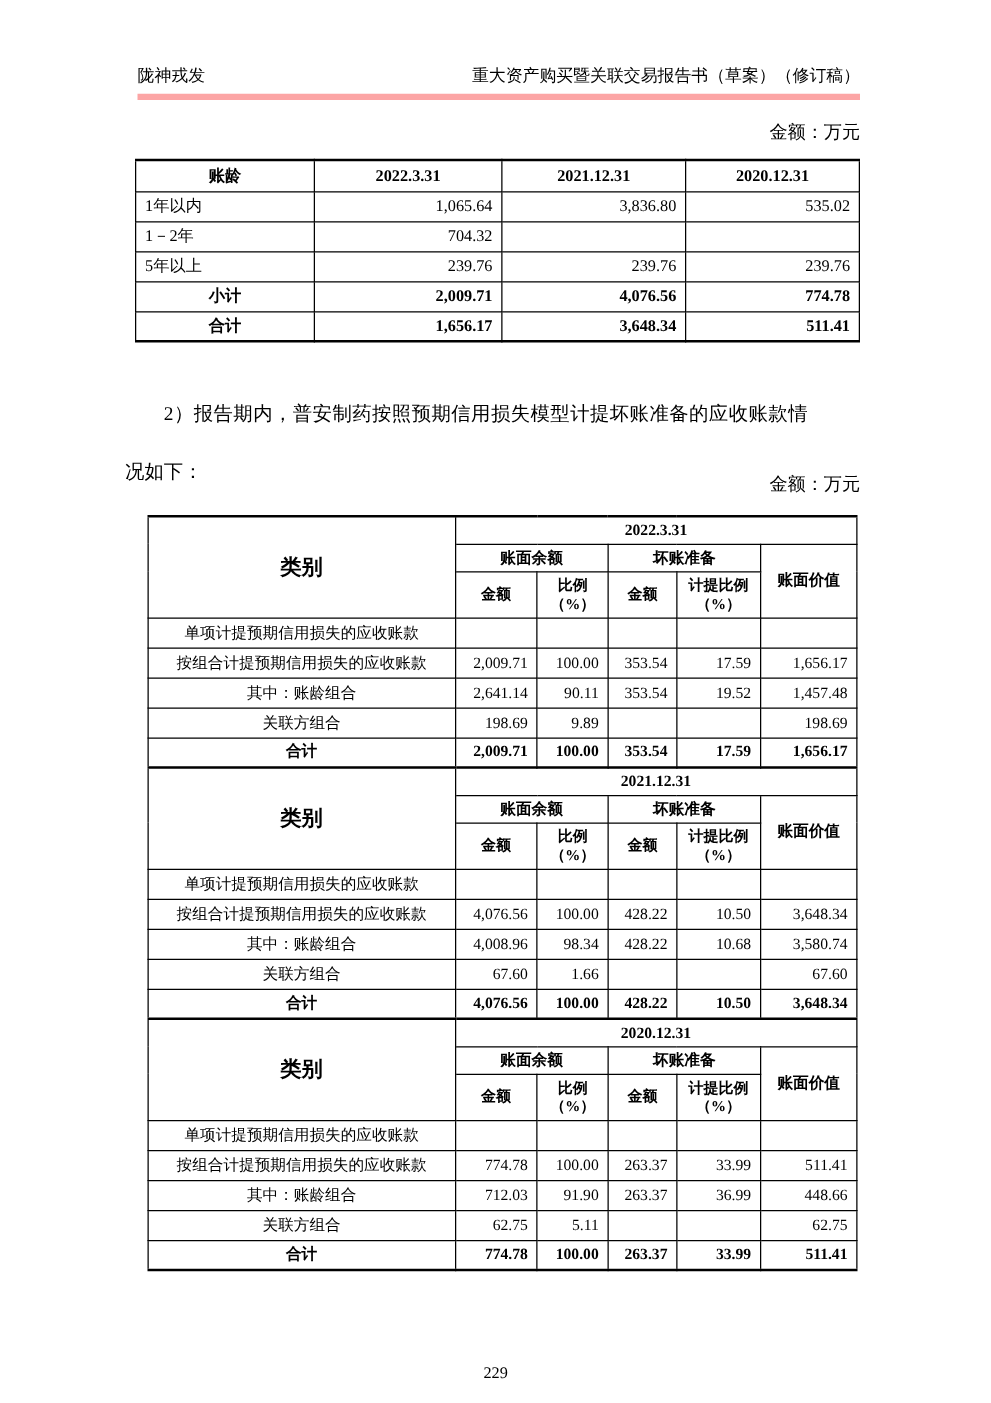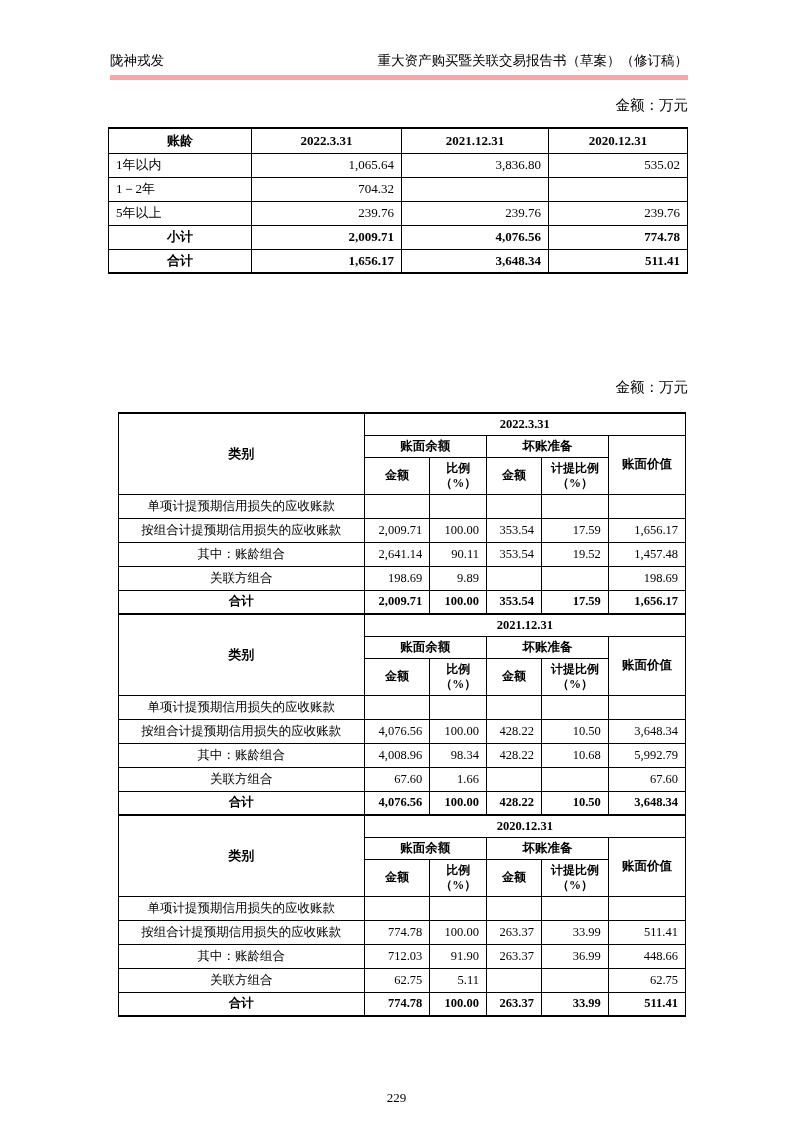--- a/index.html
+++ b/index.html
@@ -37,21 +37,21 @@
     font-size:15.5px; line-height:46px; text-indent:2em; text-align:justify;
   }
   
   .t2-wrap { position:absolute; left:118px; top:412px; width:568px; }
   .t2 { border-top:2.5px solid #000; border-bottom:2.5px solid #000; }
   .t2 td { font-size:12.5px; }
   .t2 .prow td { height:22px; font-weight:bold; text-align:center; }
   .t2 .grow td { height:22px; font-weight:bold; text-align:center; }
   .t2 .srow td { height:37px; font-weight:bold; text-align:center; font-size:12px;
                  white-space:pre-line; line-height:1.25; padding:1px 2px; }
-  .t2 .cat-head { font-weight:bold; text-align:center; font-size:13px; }
+  .t2 .cat-head { font-weight:bold; text-align:center; font-size:17px; }
   .t2 .bv-head { font-weight:bold; text-align:center; font-size:12.5px; }
   .t2 .drow td { height:24px; }
   .t2 .drow .lbl { text-align:center; padding:1px 3px; }
   .t2 tbody.sec + tbody.sec tr:first-child td { border-top:2px solid #000; }
   
   .page-number { position:absolute; left:0; top:1090px; width:793px; text-align:center; font-size:13px; }
 </style>
 </head>
 <body>
 
@@ -106,20 +106,21 @@
         <tr class="b">
           <td class="ctr">合计</td>
           <td class="num">1,656.17</td>
           <td class="num">3,648.34</td>
           <td class="num">511.41</td>
         </tr>
       </tbody>
     </table>
   </div>
 
+  <div class="para">2）报告期内，普安制药按照预期信用损失模型计提坏账准备的应收账款情况如下：</div>
 
   <div class="unit-note n2">金额：万元</div>
 
   <div class="t2-wrap">
     <table class="t2">
       <colgroup>
           <col style="width:43.3%">
           <col style="width:11.6%">
           <col style="width:10.0%">
           <col style="width:9.7%">
@@ -220,21 +221,21 @@
           <td class="num">428.22</td>
           <td class="num">10.50</td>
           <td class="num">3,648.34</td>
         </tr>
         <tr class="drow">
           <td class="lbl">其中：账龄组合</td>
           <td class="num">4,008.96</td>
           <td class="num">98.34</td>
           <td class="num">428.22</td>
           <td class="num">10.68</td>
-          <td class="num">5,992.79</td>
+          <td class="num">3,580.74</td>
         </tr>
         <tr class="drow">
           <td class="lbl">关联方组合</td>
           <td class="num">67.60</td>
           <td class="num">1.66</td>
           <td class="num"></td>
           <td class="num"></td>
           <td class="num">67.60</td>
         </tr>
         <tr class="drow b">

